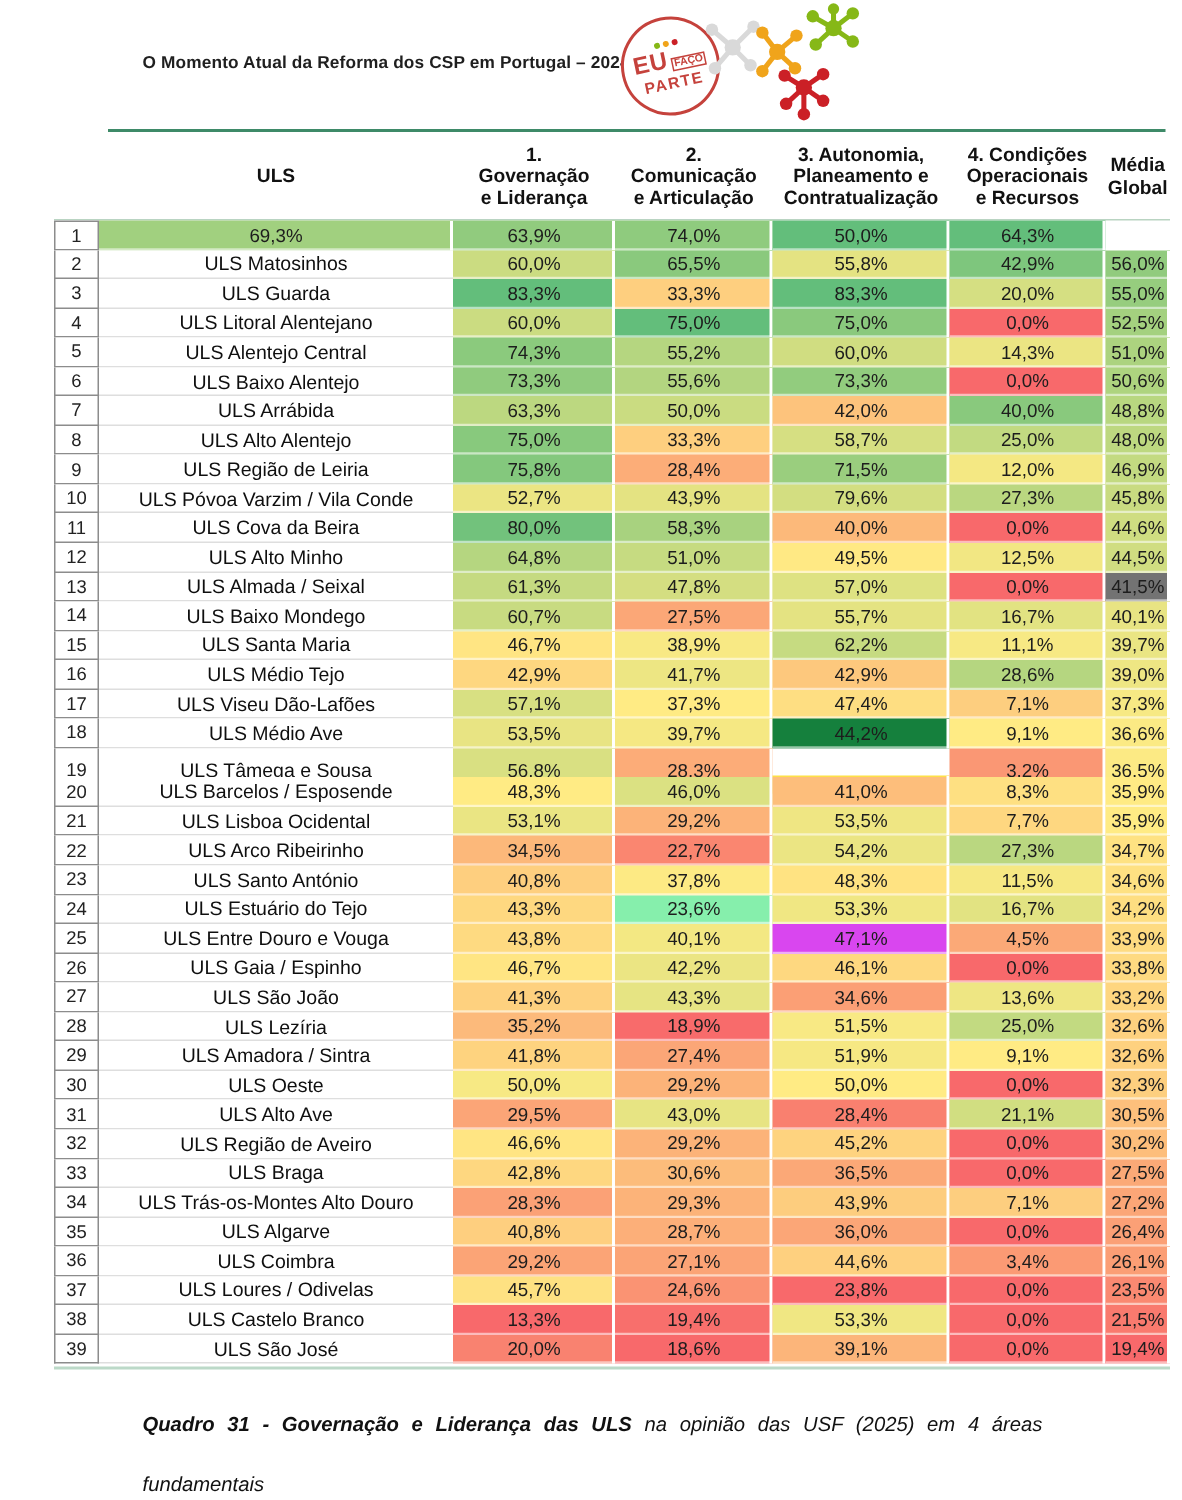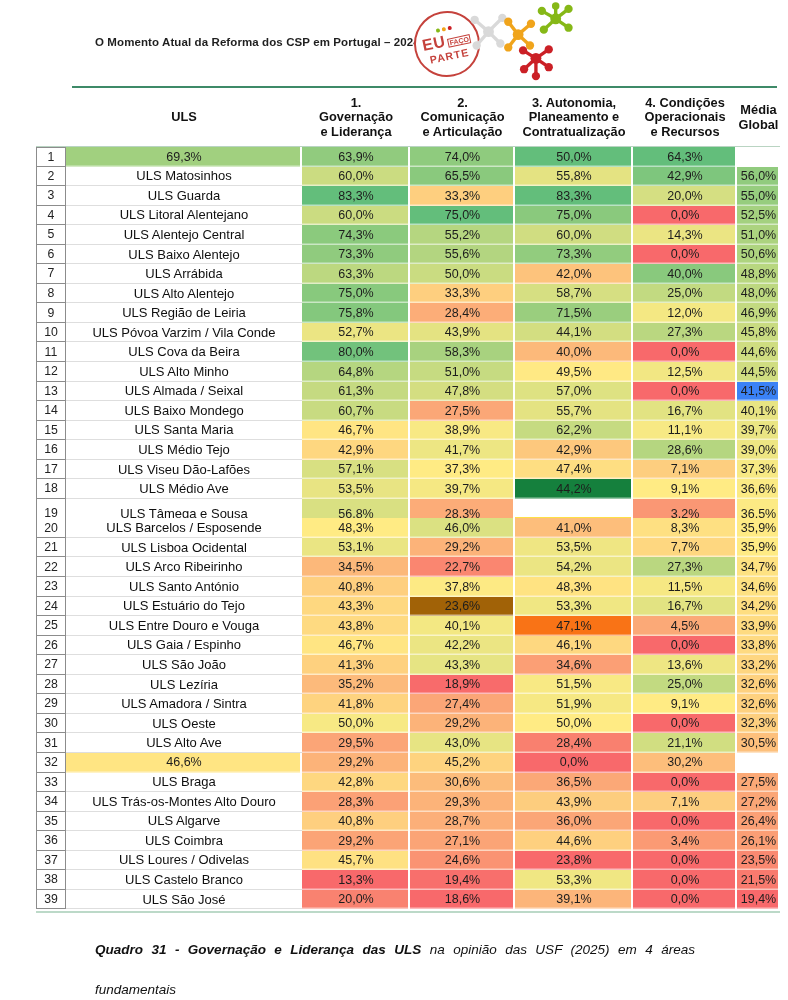--- a/index.html
+++ b/index.html
@@ -249,21 +249,21 @@
           <div class="cell val" style="background: rgb(252, 173, 120);">28,4%</div>
           <div class="cell val" style="background: rgb(154, 206, 126);">71,5%</div>
           <div class="cell val" style="background: rgb(244, 232, 131);">12,0%</div>
           <div class="cell val" style="background: rgb(195, 218, 129);">46,9%</div>
         </div>
         <div class="trow">
           <div class="cell num">10</div>
           <div class="cell name">ULS Póvoa Varzim / Vila Conde</div>
           <div class="cell val" style="background: rgb(235, 229, 131);">52,7%</div>
           <div class="cell val" style="background: rgb(228, 227, 130);">43,9%</div>
-          <div class="cell val" style="background: rgb(211, 222, 129);">44,1%</div>
+          <div class="cell val" style="background: rgb(211, 222, 129);">79,6%</div>
           <div class="cell val" style="background: rgb(186, 215, 128);">27,3%</div>
           <div class="cell val" style="background: rgb(201, 219, 129);">45,8%</div>
         </div>
         <div class="trow">
           <div class="cell num">11</div>
           <div class="cell name">ULS Cova da Beira</div>
           <div class="cell val" style="background: rgb(114, 194, 124);">80,0%</div>
           <div class="cell val" style="background: rgb(168, 210, 127);">58,3%</div>
           <div class="cell val" style="background: rgb(252, 185, 122);">40,0%</div>
           <div class="cell val" style="background: rgb(248, 105, 107);">0,0%</div>
@@ -278,21 +278,21 @@
           <div class="cell val" style="background: rgb(242, 231, 131);">12,5%</div>
           <div class="cell val" style="background: rgb(208, 221, 129);">44,5%</div>
         </div>
         <div class="trow">
           <div class="cell num">13</div>
           <div class="cell name">ULS Almada / Seixal</div>
           <div class="cell val" style="background: rgb(197, 218, 129);">61,3%</div>
           <div class="cell val" style="background: rgb(212, 222, 129);">47,8%</div>
           <div class="cell val" style="background: rgb(222, 226, 130);">57,0%</div>
           <div class="cell val" style="background: rgb(248, 105, 107);">0,0%</div>
-          <div class="cell val" style="background: #3b82f6;">41,5%</div>
+          <div class="cell val" style="background: #737373;">41,5%</div>
         </div>
         <div class="trow">
           <div class="cell num">14</div>
           <div class="cell name">ULS Baixo Mondego</div>
           <div class="cell val" style="background: rgb(200, 219, 129);">60,7%</div>
           <div class="cell val" style="background: rgb(251, 167, 119);">27,5%</div>
           <div class="cell val" style="background: rgb(228, 227, 130);">55,7%</div>
           <div class="cell val" style="background: rgb(226, 227, 130);">16,7%</div>
           <div class="cell val" style="background: rgb(232, 228, 131);">40,1%</div>
         </div>
@@ -374,31 +374,31 @@
           <div class="cell val" style="background: rgb(254, 207, 127);">40,8%</div>
           <div class="cell val" style="background: rgb(253, 234, 132);">37,8%</div>
           <div class="cell val" style="background: rgb(255, 227, 130);">48,3%</div>
           <div class="cell val" style="background: rgb(246, 232, 131);">11,5%</div>
           <div class="cell val" style="background: rgb(254, 225, 130);">34,6%</div>
         </div>
         <div class="trow">
           <div class="cell num">24</div>
           <div class="cell name">ULS Estuário do Tejo</div>
           <div class="cell val" style="background: rgb(254, 216, 128);">43,3%</div>
-          <div class="cell val" style="background: #a16207;">23,6%</div>
+          <div class="cell val" style="background: #86efac;">23,6%</div>
           <div class="cell val" style="background: rgb(240, 231, 131);">53,3%</div>
           <div class="cell val" style="background: rgb(226, 227, 130);">16,7%</div>
           <div class="cell val" style="background: rgb(254, 222, 129);">34,2%</div>
         </div>
         <div class="trow">
           <div class="cell num">25</div>
           <div class="cell name">ULS Entre Douro e Vouga</div>
           <div class="cell val" style="background: rgb(254, 218, 129);">43,8%</div>
           <div class="cell val" style="background: rgb(243, 232, 131);">40,1%</div>
-          <div class="cell val" style="background: #f97316;">47,1%</div>
+          <div class="cell val" style="background: #d946ef;">47,1%</div>
           <div class="cell val" style="background: rgb(251, 169, 119);">4,5%</div>
           <div class="cell val" style="background: rgb(254, 219, 129);">33,9%</div>
         </div>
         <div class="trow">
           <div class="cell num">26</div>
           <div class="cell name">ULS Gaia / Espinho</div>
           <div class="cell val" style="background: rgb(255, 229, 131);">46,7%</div>
           <div class="cell val" style="background: rgb(235, 229, 131);">42,2%</div>
           <div class="cell val" style="background: rgb(254, 216, 128);">46,1%</div>
           <div class="cell val" style="background: rgb(248, 105, 107);">0,0%</div>
@@ -444,20 +444,21 @@
           <div class="cell num">31</div>
           <div class="cell name">ULS Alto Ave</div>
           <div class="cell val" style="background: rgb(251, 165, 119);">29,5%</div>
           <div class="cell val" style="background: rgb(231, 228, 131);">43,0%</div>
           <div class="cell val" style="background: rgb(249, 128, 111);">28,4%</div>
           <div class="cell val" style="background: rgb(209, 222, 129);">21,1%</div>
           <div class="cell val" style="background: rgb(253, 192, 124);">30,5%</div>
         </div>
         <div class="trow">
           <div class="cell num">32</div>
+          <div class="cell name">ULS Região de Aveiro</div>
           <div class="cell val" style="background: rgb(255, 229, 131);">46,6%</div>
           <div class="cell val" style="background: rgb(252, 179, 121);">29,2%</div>
           <div class="cell val" style="background: rgb(254, 211, 127);">45,2%</div>
           <div class="cell val" style="background: rgb(248, 105, 107);">0,0%</div>
           <div class="cell val" style="background: rgb(253, 190, 123);">30,2%</div>
         </div>
         <div class="trow">
           <div class="cell num">33</div>
           <div class="cell name">ULS Braga</div>
           <div class="cell val" style="background: rgb(254, 215, 128);">42,8%</div>

